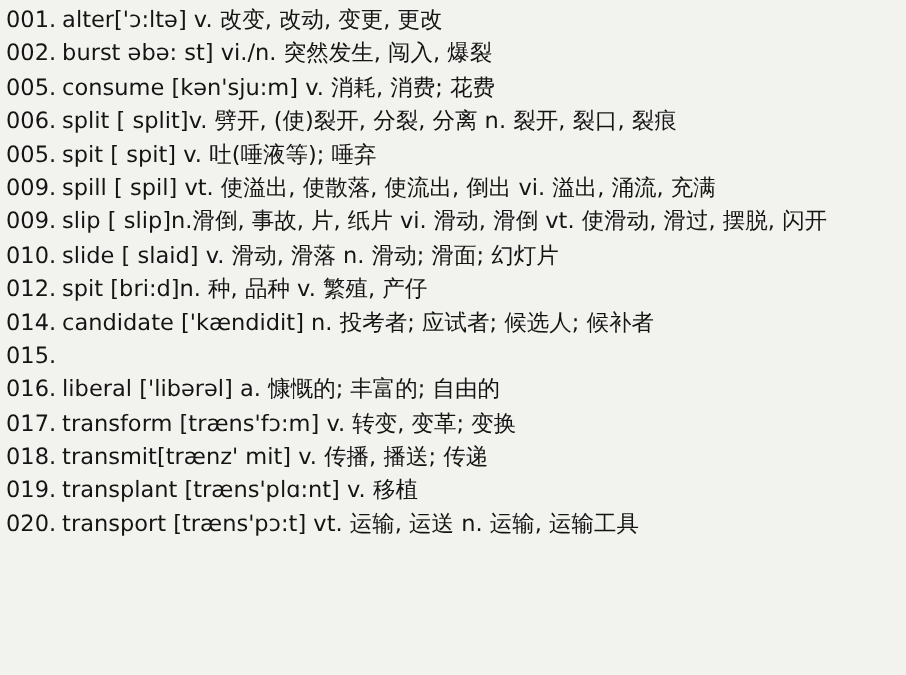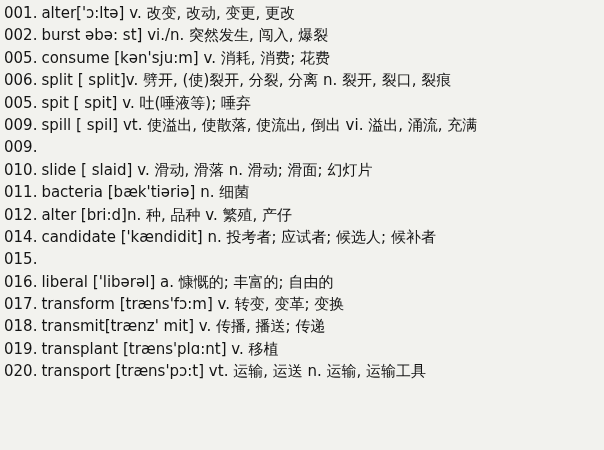--- a/index.html
+++ b/index.html
@@ -66,32 +66,29 @@
     <div class="entry">
       <span class="num">005.</span>
       <span class="text">spit [ spit] v. 吐(唾液等); 唾弃</span>
     </div>
     <div class="entry">
       <span class="num">009.</span>
       <span class="text">spill [ spil] vt. 使溢出, 使散落, 使流出, 倒出 vi. 溢出, 涌流, 充满</span>
     </div>
     <div class="entry">
       <span class="num">009.</span>
+      <span class="text">slip [ slip]n.滑倒, 事故, 片, 纸片 vi. 滑动, 滑倒 vt. 使滑动, 滑过, 摆脱, 闪开</span>
     </div>
     <div class="entry">
       <span class="num">010.</span>
       <span class="text">slide [ slaid] v. 滑动, 滑落 n. 滑动; 滑面; 幻灯片</span>
     </div>
     <div class="entry">
-      <span class="num">011.</span>
-      <span class="text">bacteria [bæk'tiəriə] n. 细菌</span>
-    </div>
-    <div class="entry">
       <span class="num">012.</span>
-      <span class="text">alter [bri:d]n. 种, 品种 v. 繁殖, 产仔</span>
+      <span class="text">spit [bri:d]n. 种, 品种 v. 繁殖, 产仔</span>
     </div>
     <div class="entry">
       <span class="num">014.</span>
       <span class="text">candidate ['kændidit] n. 投考者; 应试者; 候选人; 候补者</span>
     </div>
     <div class="entry">
       <span class="num">015.</span>
     </div>
     <div class="entry">
       <span class="num">016.</span>

